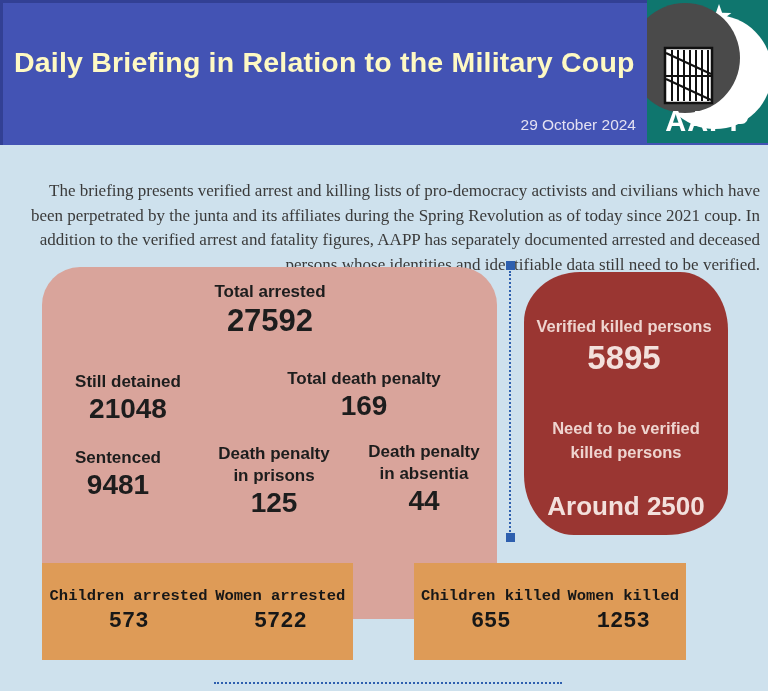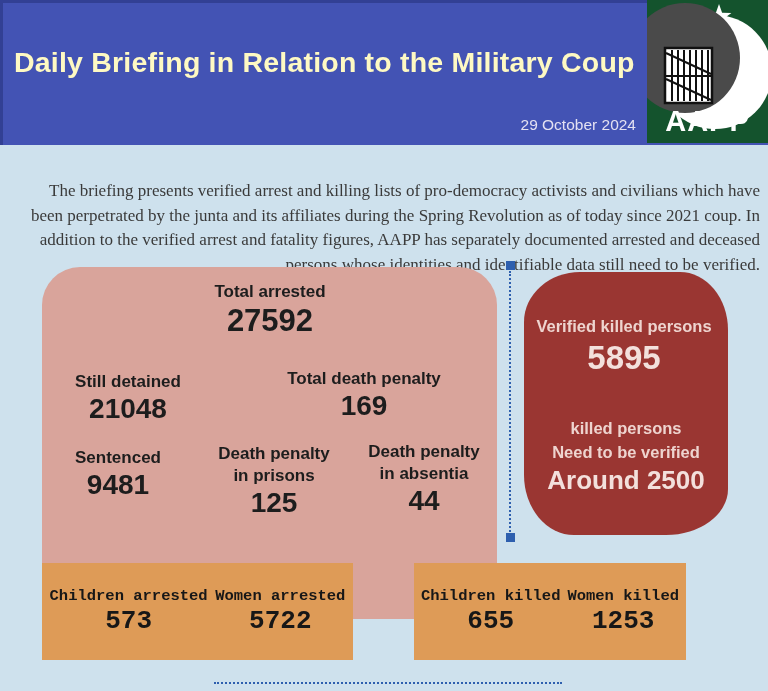--- a/index.html
+++ b/index.html
@@ -6,21 +6,21 @@
   body{font-family:"Liberation Sans","DejaVu Sans",sans-serif;background:#9aa0a6;}
   .page{position:relative;width:768px;height:691px;background:#cee1ed;overflow:hidden;}
 
   
   .header{position:absolute;left:0;top:0;width:768px;height:145px;background:#4353b4;
           box-shadow:inset 3px 3px 0 rgba(20,30,90,.35);}
   .header-title{position:absolute;left:14px;top:46px;font-size:28.5px;font-weight:bold;
                 color:#fef9c3;letter-spacing:.2px;white-space:nowrap;}
   .header-date{position:absolute;right:132px;bottom:11px;font-size:15.5px;color:#e4e1f2;}
 
-  .logo-box{position:absolute;left:647px;top:0;width:121px;height:143px;background:#14532d;}
+  .logo-box{position:absolute;left:647px;top:0;width:121px;height:143px;background:#0f766e;}
   .logo-box svg{position:absolute;left:0;top:0;}
   .logo-text{position:absolute;left:0;right:0;bottom:5px;text-align:center;color:#ffffff;
              font-size:29px;font-weight:bold;letter-spacing:1px;}
 
   
   .intro{position:absolute;left:14px;top:179px;width:746px;font-size:17px;line-height:24.6px;
          color:#3a3a3a;text-align:right;font-family:Liberation Serif, serif;}
 
   
   .arrest-panel{position:absolute;left:42px;top:267px;width:455px;height:352px;
@@ -42,32 +42,32 @@
   .v-connector .sq.top{top:0;}
   .v-connector .sq.bot{bottom:0;}
   .v-connector .line{position:absolute;left:4px;top:10px;bottom:10px;width:0;
                      border-left:2.5px dotted #2e5fae;}
 
   
   .killed-panel{position:absolute;left:524px;top:272px;width:204px;height:263px;background:#9a3632;
                 border-radius:56px 48px 62px 50px / 50px 58px 46px 60px;text-align:center;color:#eed4cf;}
   .killed-panel .k-lbl{font-size:16.5px;font-weight:bold;line-height:24px;}
   .killed-panel .k-val1{font-size:33px;font-weight:bold;line-height:40px;color:#f3e0dc;}
-  .killed-panel .k-val2{font-size:26px;font-weight:bold;line-height:32px;color:#f3e0dc;}
+  .killed-panel .k-val2{font-size:26px;font-weight:bold;line-height:32px;color:#f3e0dc;margin-top:26px;}
   .k-verified{position:absolute;left:0;right:4px;top:42px;}
   .k-unverified{position:absolute;left:0;right:0;top:144px;}
 
   
   .group-panel{position:absolute;top:563px;height:97px;background:#de9b57;display:flex;
                align-items:center;justify-content:space-evenly;font-family:Liberation Mono, monospace;}
   .group-panel.left{left:42px;width:311px;}
   .group-panel.right{left:414px;width:272px;}
   .gstat{text-align:center;color:#171717;white-space:nowrap;}
   .gstat .lbl{font-size:15.5px;font-weight:bold;line-height:20px;}
-  .gstat .val{font-size:26px;font-weight:bold;line-height:31px;}
+  .gstat .val{font-size:22px;font-weight:bold;line-height:31px;}
 
   
   .h-divider{position:absolute;left:214px;top:682px;width:348px;height:0;
              border-top:2.5px dotted #2e5fae;}
 </style>
 </head>
 <body>
 
 <div class="page">
 
@@ -137,22 +137,22 @@
     <div class="line"></div>
     <div class="sq bot"></div>
   </div>
 
   <div class="killed-panel">
     <div class="k-verified">
       <div class="k-lbl">Verified killed persons</div>
       <div class="k-val1">5895</div>
     </div>
     <div class="k-unverified">
+      <div class="k-lbl">Need to be verified</div>
       <div class="k-lbl">killed persons</div>
-      <div class="k-lbl">Need to be verified</div>
       <div class="k-val2">Around 2500</div>
     </div>
   </div>
 
   <div class="group-panel left">
     <div class="gstat">
       <div class="lbl">Children arrested</div>
       <div class="val">573</div>
     </div>
     <div class="gstat">

